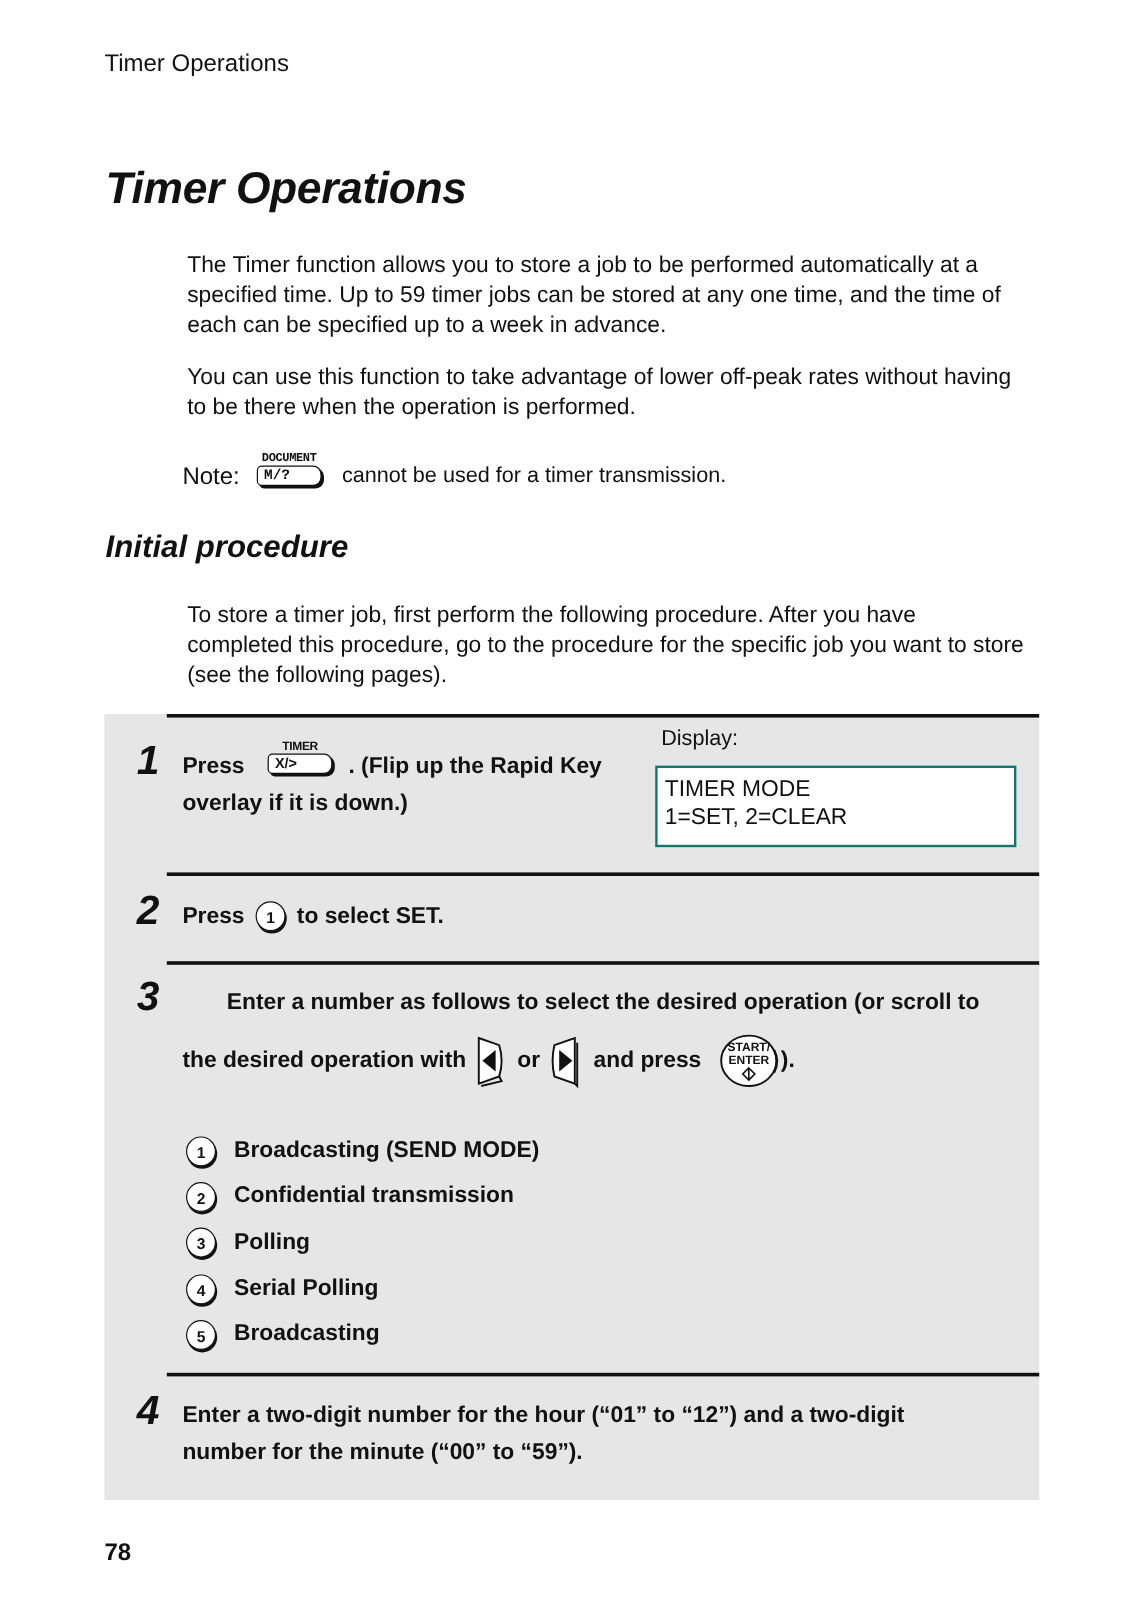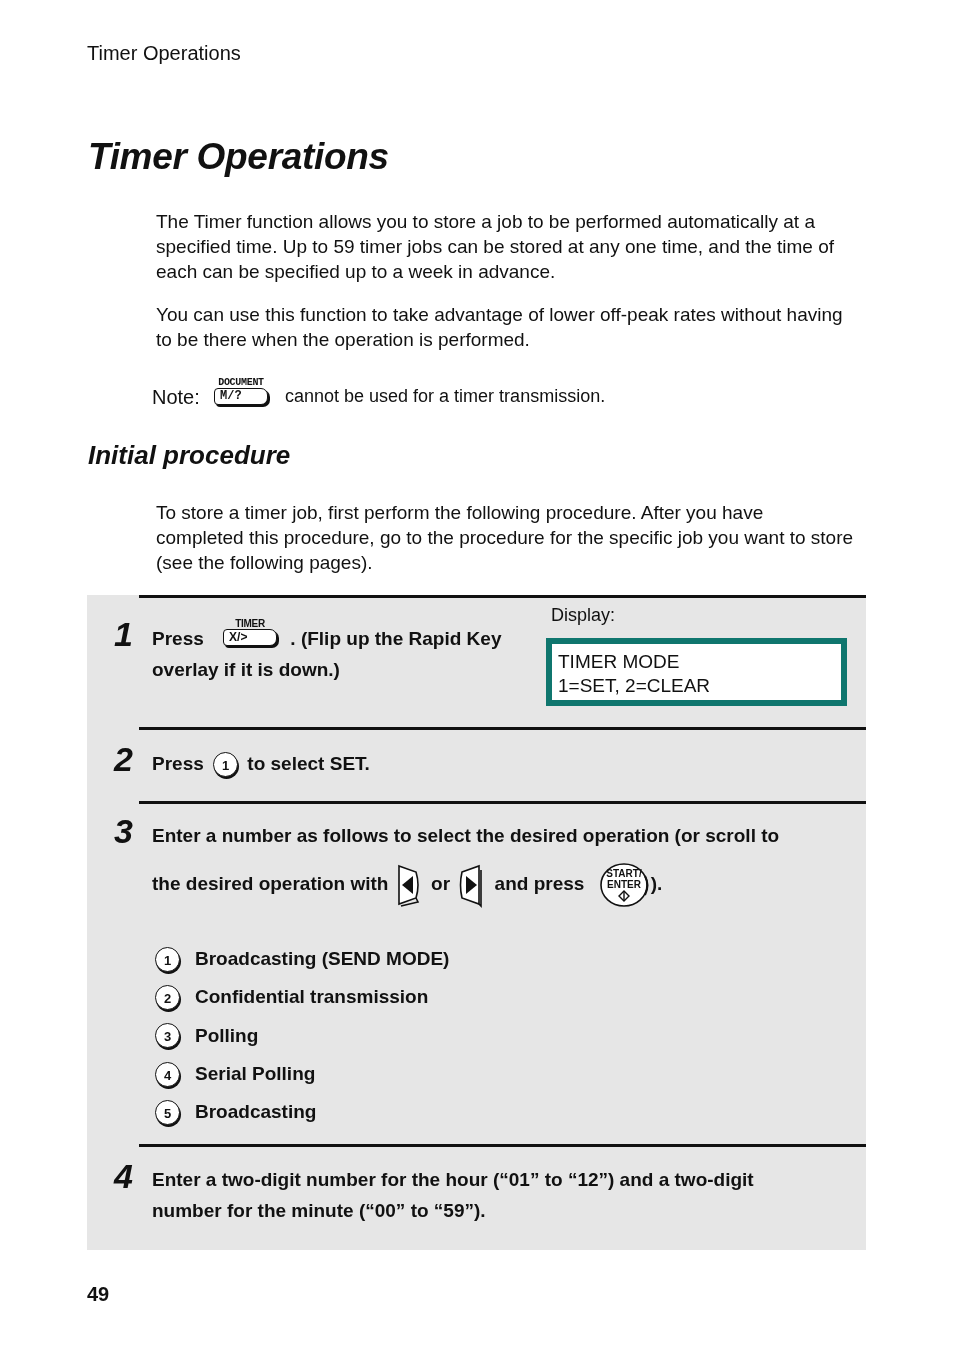--- a/index.html
+++ b/index.html
@@ -51,21 +51,21 @@
     .inline-key { display: inline-block; vertical-align: middle; position: relative; }
     .num-circle {
       display: inline-block; width: 25px; height: 25px; border: 1.5px solid #111; border-radius: 50%;
       background: #fff; box-shadow: 1px 2px 0 #111; text-align: center;
       font-size: 13px; font-weight: bold; line-height: 25px; box-sizing: border-box;
       vertical-align: middle;
     }
     .display-label { position: absolute; left: 464px; top: 10px; font-size: 18px; }
     .display-box {
       position: absolute; left: 459px; top: 43px; width: 301px; height: 68px;
-      border: 6px solid #0f766e; background: #fff; box-sizing: border-box;
+      border: 2px solid #0f766e; background: #fff; box-sizing: border-box;
       padding: 6px 6px; font-size: 19px; line-height: 24px;
     }
     .op-list { position: absolute; left: 68px; top: 345px; list-style: none; margin: 0; padding: 0; }
     .op-item { height: 38.3px; display: flex; align-items: center; }
     .op-item .num-circle { margin-right: 15px; }
     .op-label { font-size: 19px; font-weight: bold; }
     .page-number { position: absolute; left: 87px; top: 1283px; font-size: 20px; font-weight: bold; }
   </style>
 </head>
 <body>
@@ -111,21 +111,21 @@
   <div class="rule" style="top:132px;"></div>
   <div class="step-num" style="top:145px;">2</div>
   <div class="step-text" style="top:153px;">
     <span>Press</span>
     <span class="num-circle" style="margin:0 4px 0 4px;">1</span>
     <span>to select SET.</span>
   </div>
 
   <div class="rule" style="top:206px;"></div>
   <div class="step-num" style="top:217px;">3</div>
-  <div class="step-text" style="top:225px; width:700px;">Enter a number as follows to select the desired operation (or scroll to</div>
+  <div class="step-text" style="top:225px; width:700px;margin-left:37px;">Enter a number as follows to select the desired operation (or scroll to</div>
   <div class="step-text" style="top:266px; width:700px; line-height:46px;">
     <span>the desired operation with</span>
     <span class="inline-key" style="width:26px; height:46px; margin:0 4px 0 2px;">
       <svg width="26" height="46" viewBox="0 0 26 46">
         <path d="M3 4 L20 10 Q24 23 20 36 L3 42 Z" fill="#fff" stroke="#111" stroke-width="1.6"></path>
         <path d="M20 36 L22 40 L5 44" fill="none" stroke="#111" stroke-width="1.6"></path>
         <path d="M17 14 L17 32 L6 23 Z" fill="#111"></path>
       </svg>
     </span>
     <span>or</span>
@@ -173,13 +173,13 @@
   </ul>
 
   <div class="rule" style="top:549px;"></div>
   <div class="step-num" style="top:562px;">4</div>
   <div class="step-text" style="top:569px; width:700px;">
     <span>Enter a two-digit number for the hour (“01” to “12”) and a two-digit</span><br>
     <span>number for the minute (“00” to “59”).</span>
   </div>
 </div>
 
-<div class="page-number">49</div>
+<div class="page-number">78</div>
 
 </body></html>

